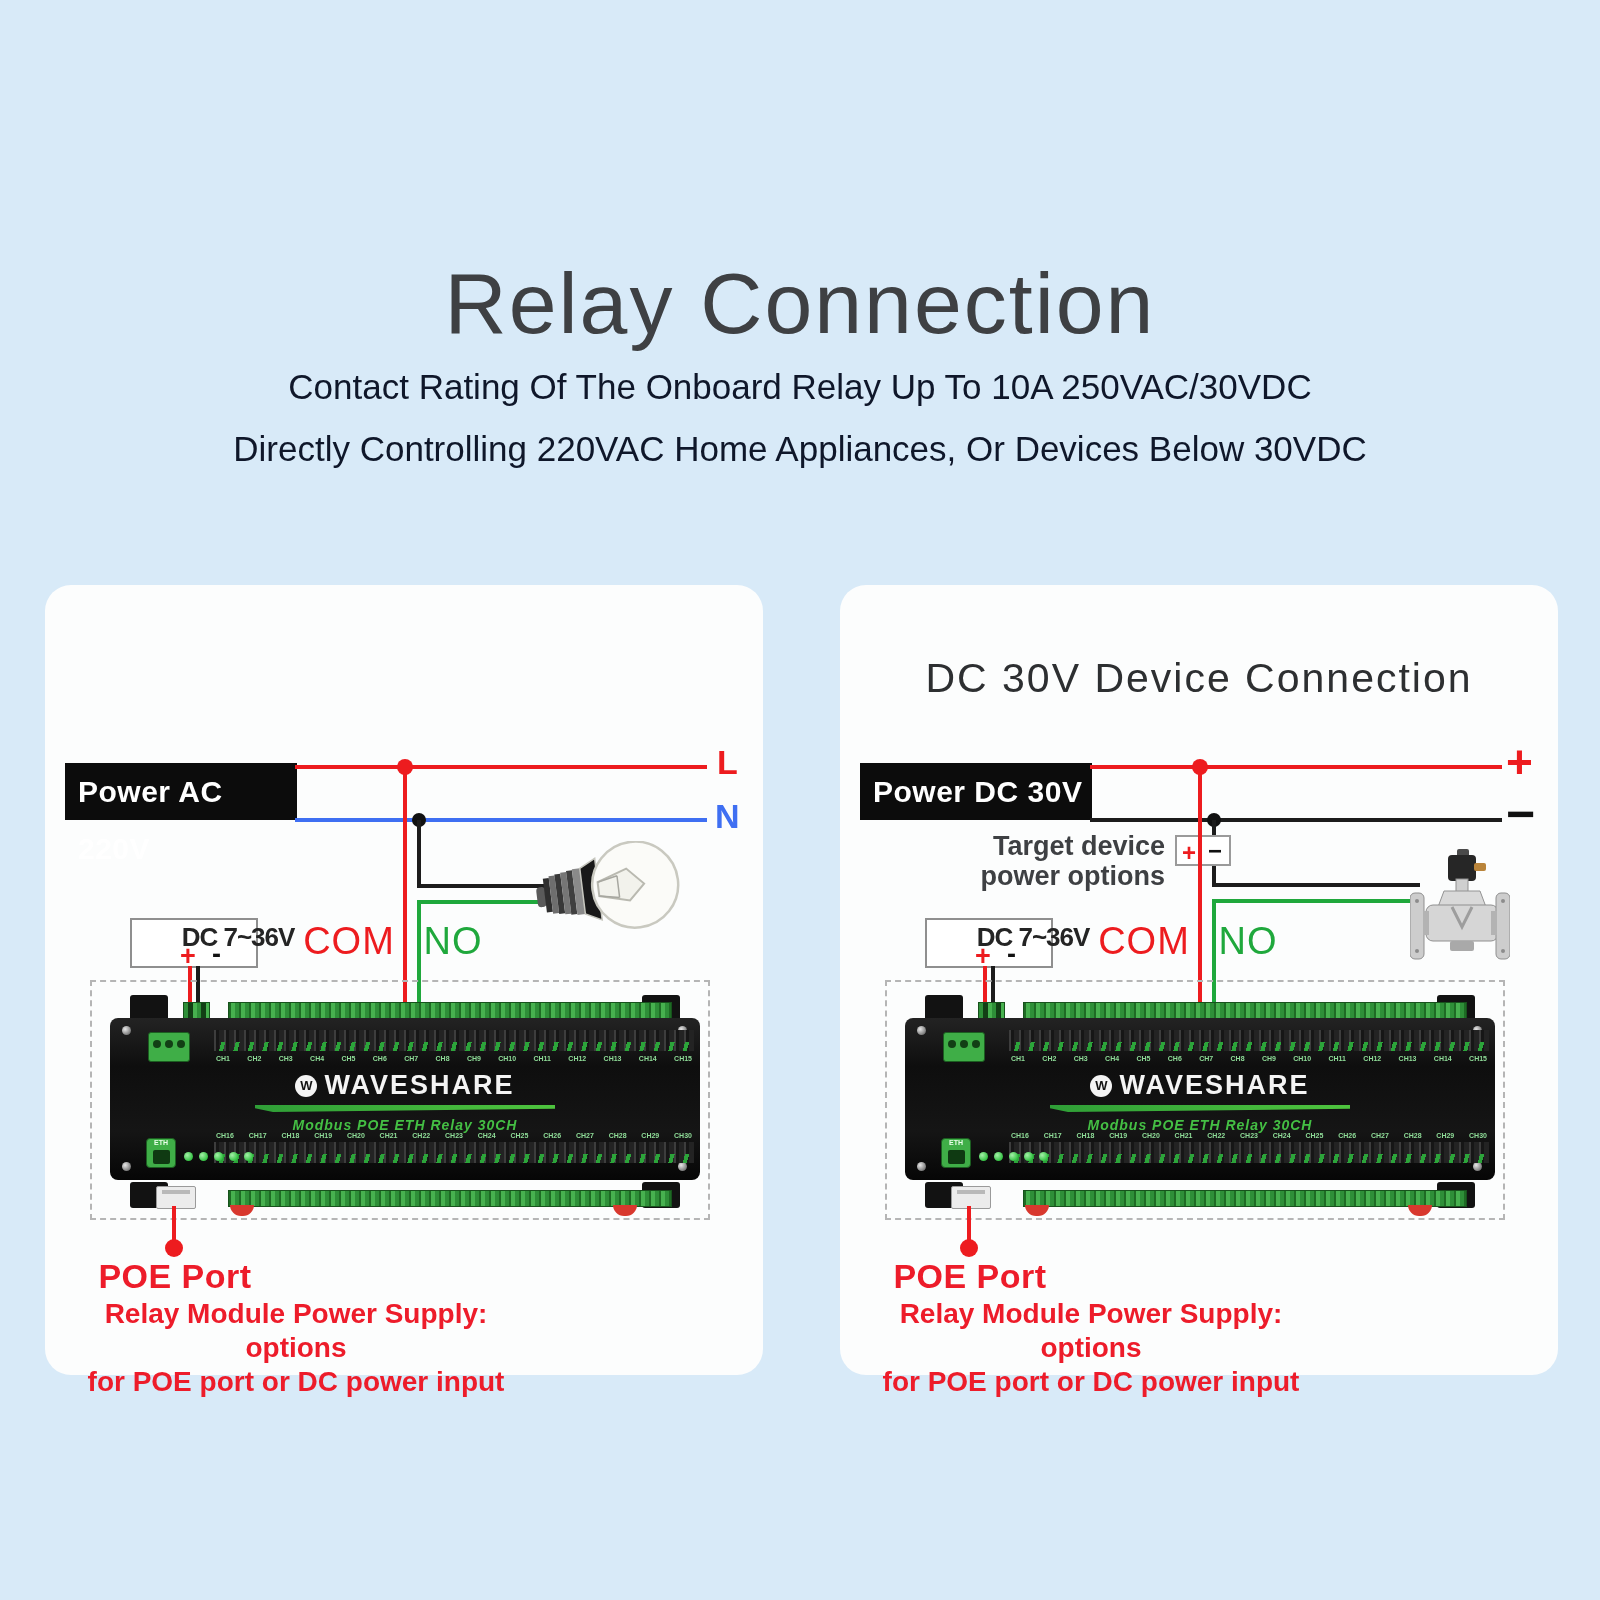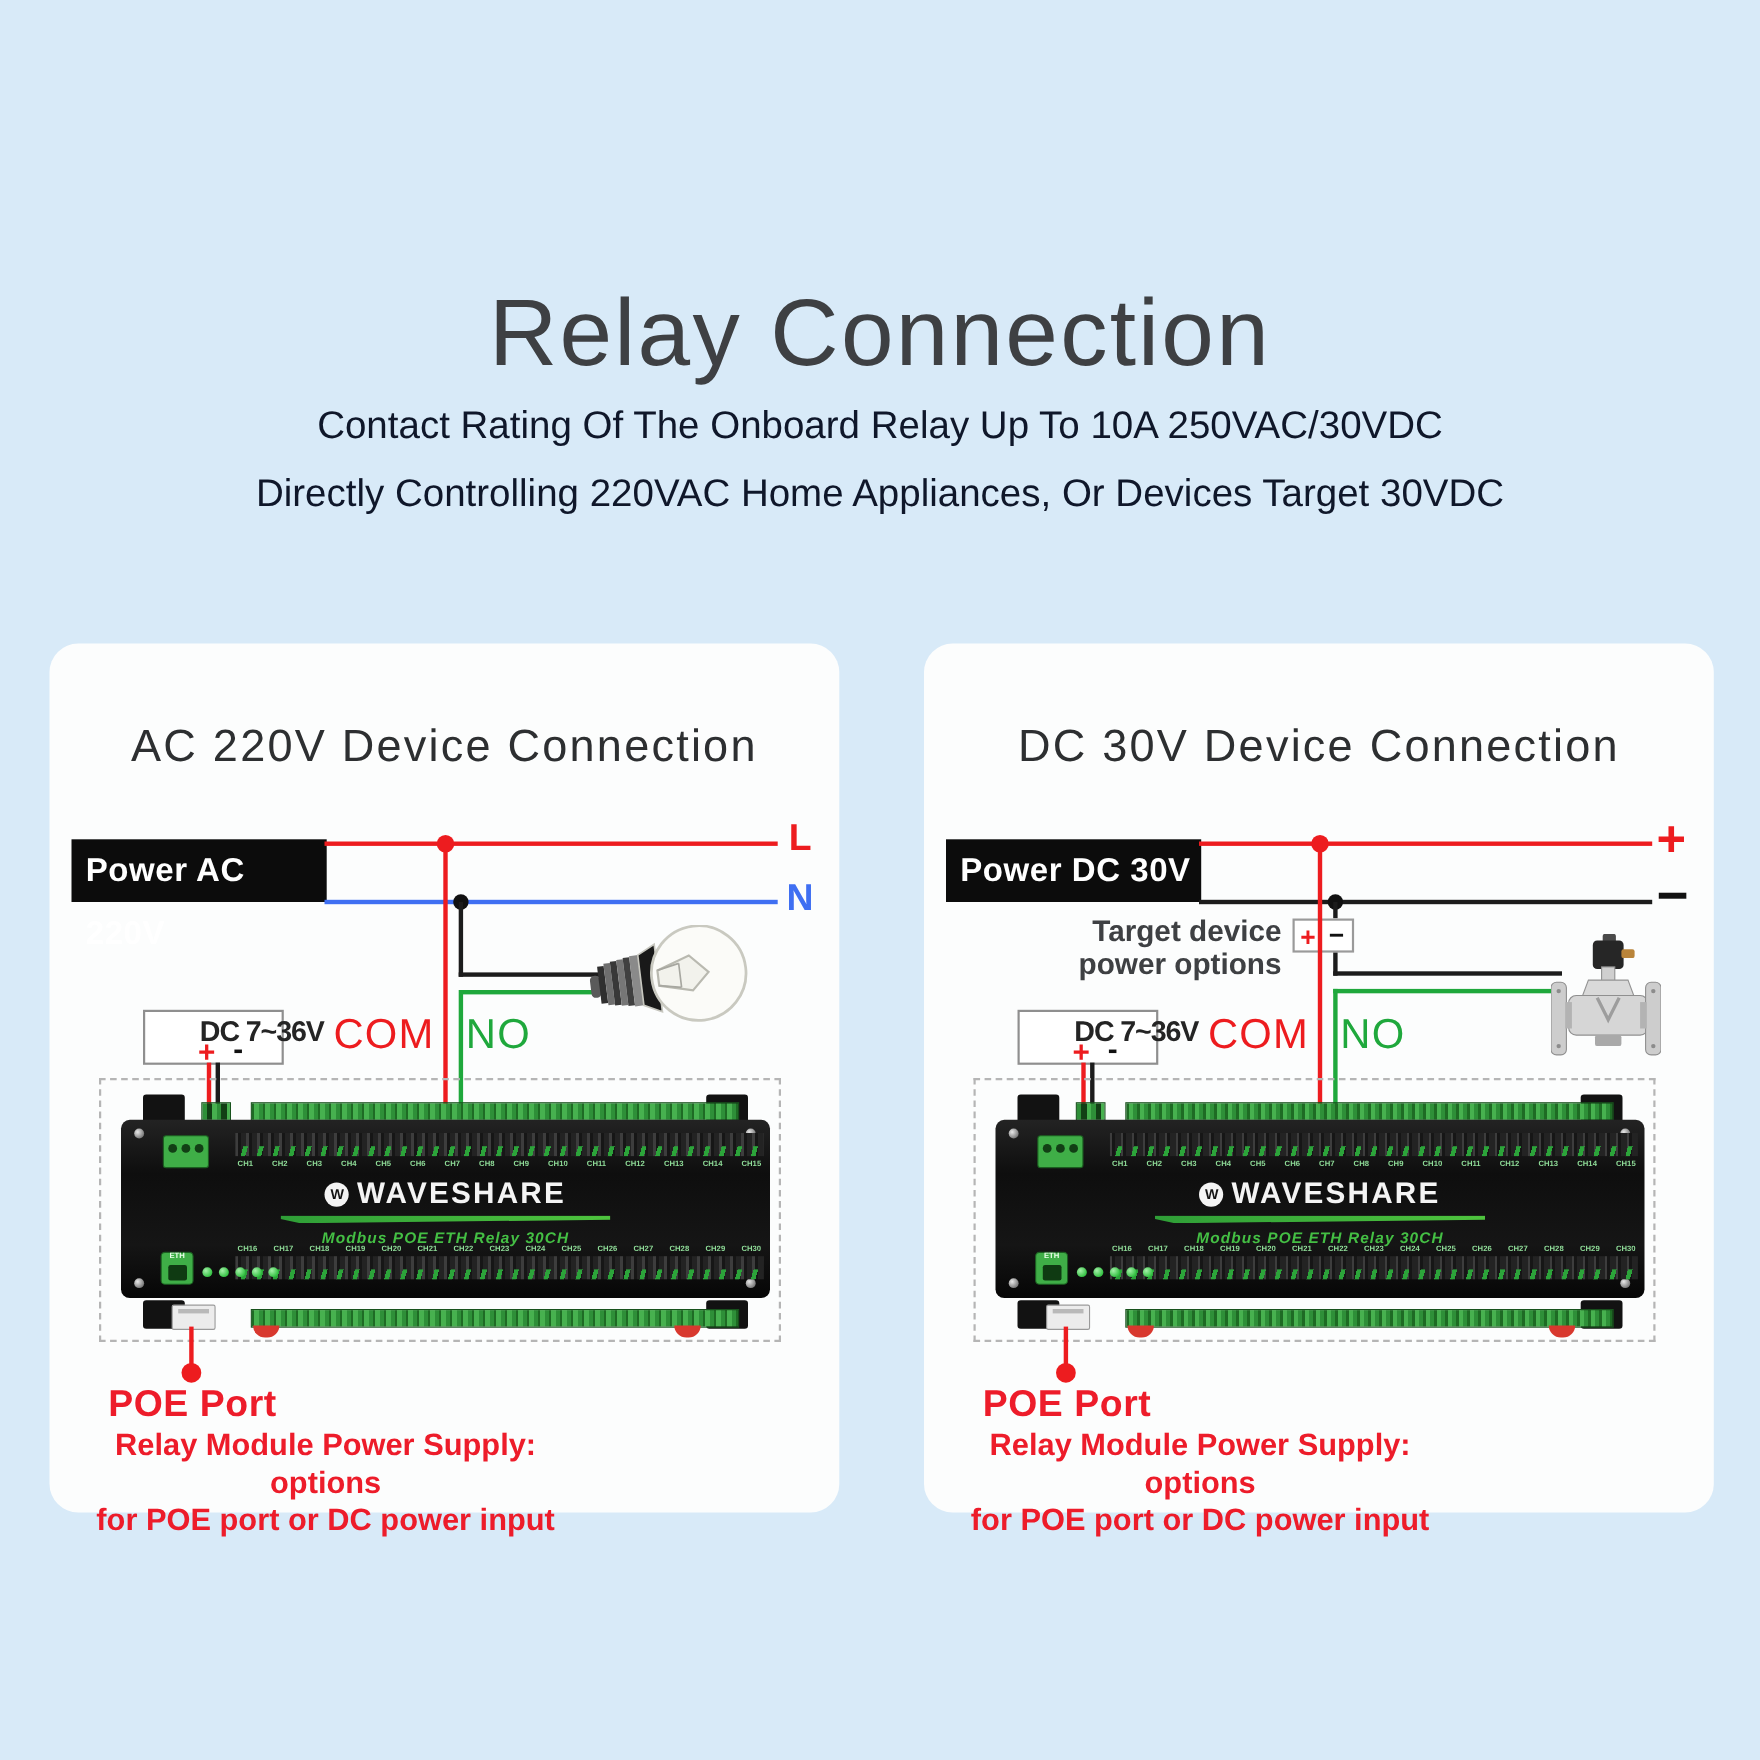--- a/index.html
+++ b/index.html
@@ -168,25 +168,24 @@
   #bulb-svg{left:488px;top:256px;}
   #valve-svg{left:570px;top:264px;}
 </style>
 </head>
 <body>
 
 <div>
   <h1 class="page-title">Relay Connection</h1>
   <div class="subtitle">
     <div>Contact Rating Of The Onboard Relay Up To 10A 250VAC/30VDC</div>
-    <div>Directly Controlling 220VAC Home Appliances, Or Devices Target 30VDC</div>
+    <div>Directly Controlling 220VAC Home Appliances, Or Devices Below 30VDC</div>
   </div>
 
   <section class="card" id="card-ac">
-    <h2 class="card-header">AC 220V Device Connection</h2>
 
     <div class="powerbox">Power AC 220V</div>
 
     <div class="wire h red" style="left:250px;top:180px;width:412px;"></div>
     <div class="wire h blue" style="left:250px;top:233px;width:412px;"></div>
     <span class="line-label lbl-l">L</span>
     <span class="line-label lbl-n">N</span>
 
     <div class="wire v red" style="left:358px;top:182px;height:238px;"></div>
     <div class="dot red-dot" style="left:352px;top:174px;"></div>

